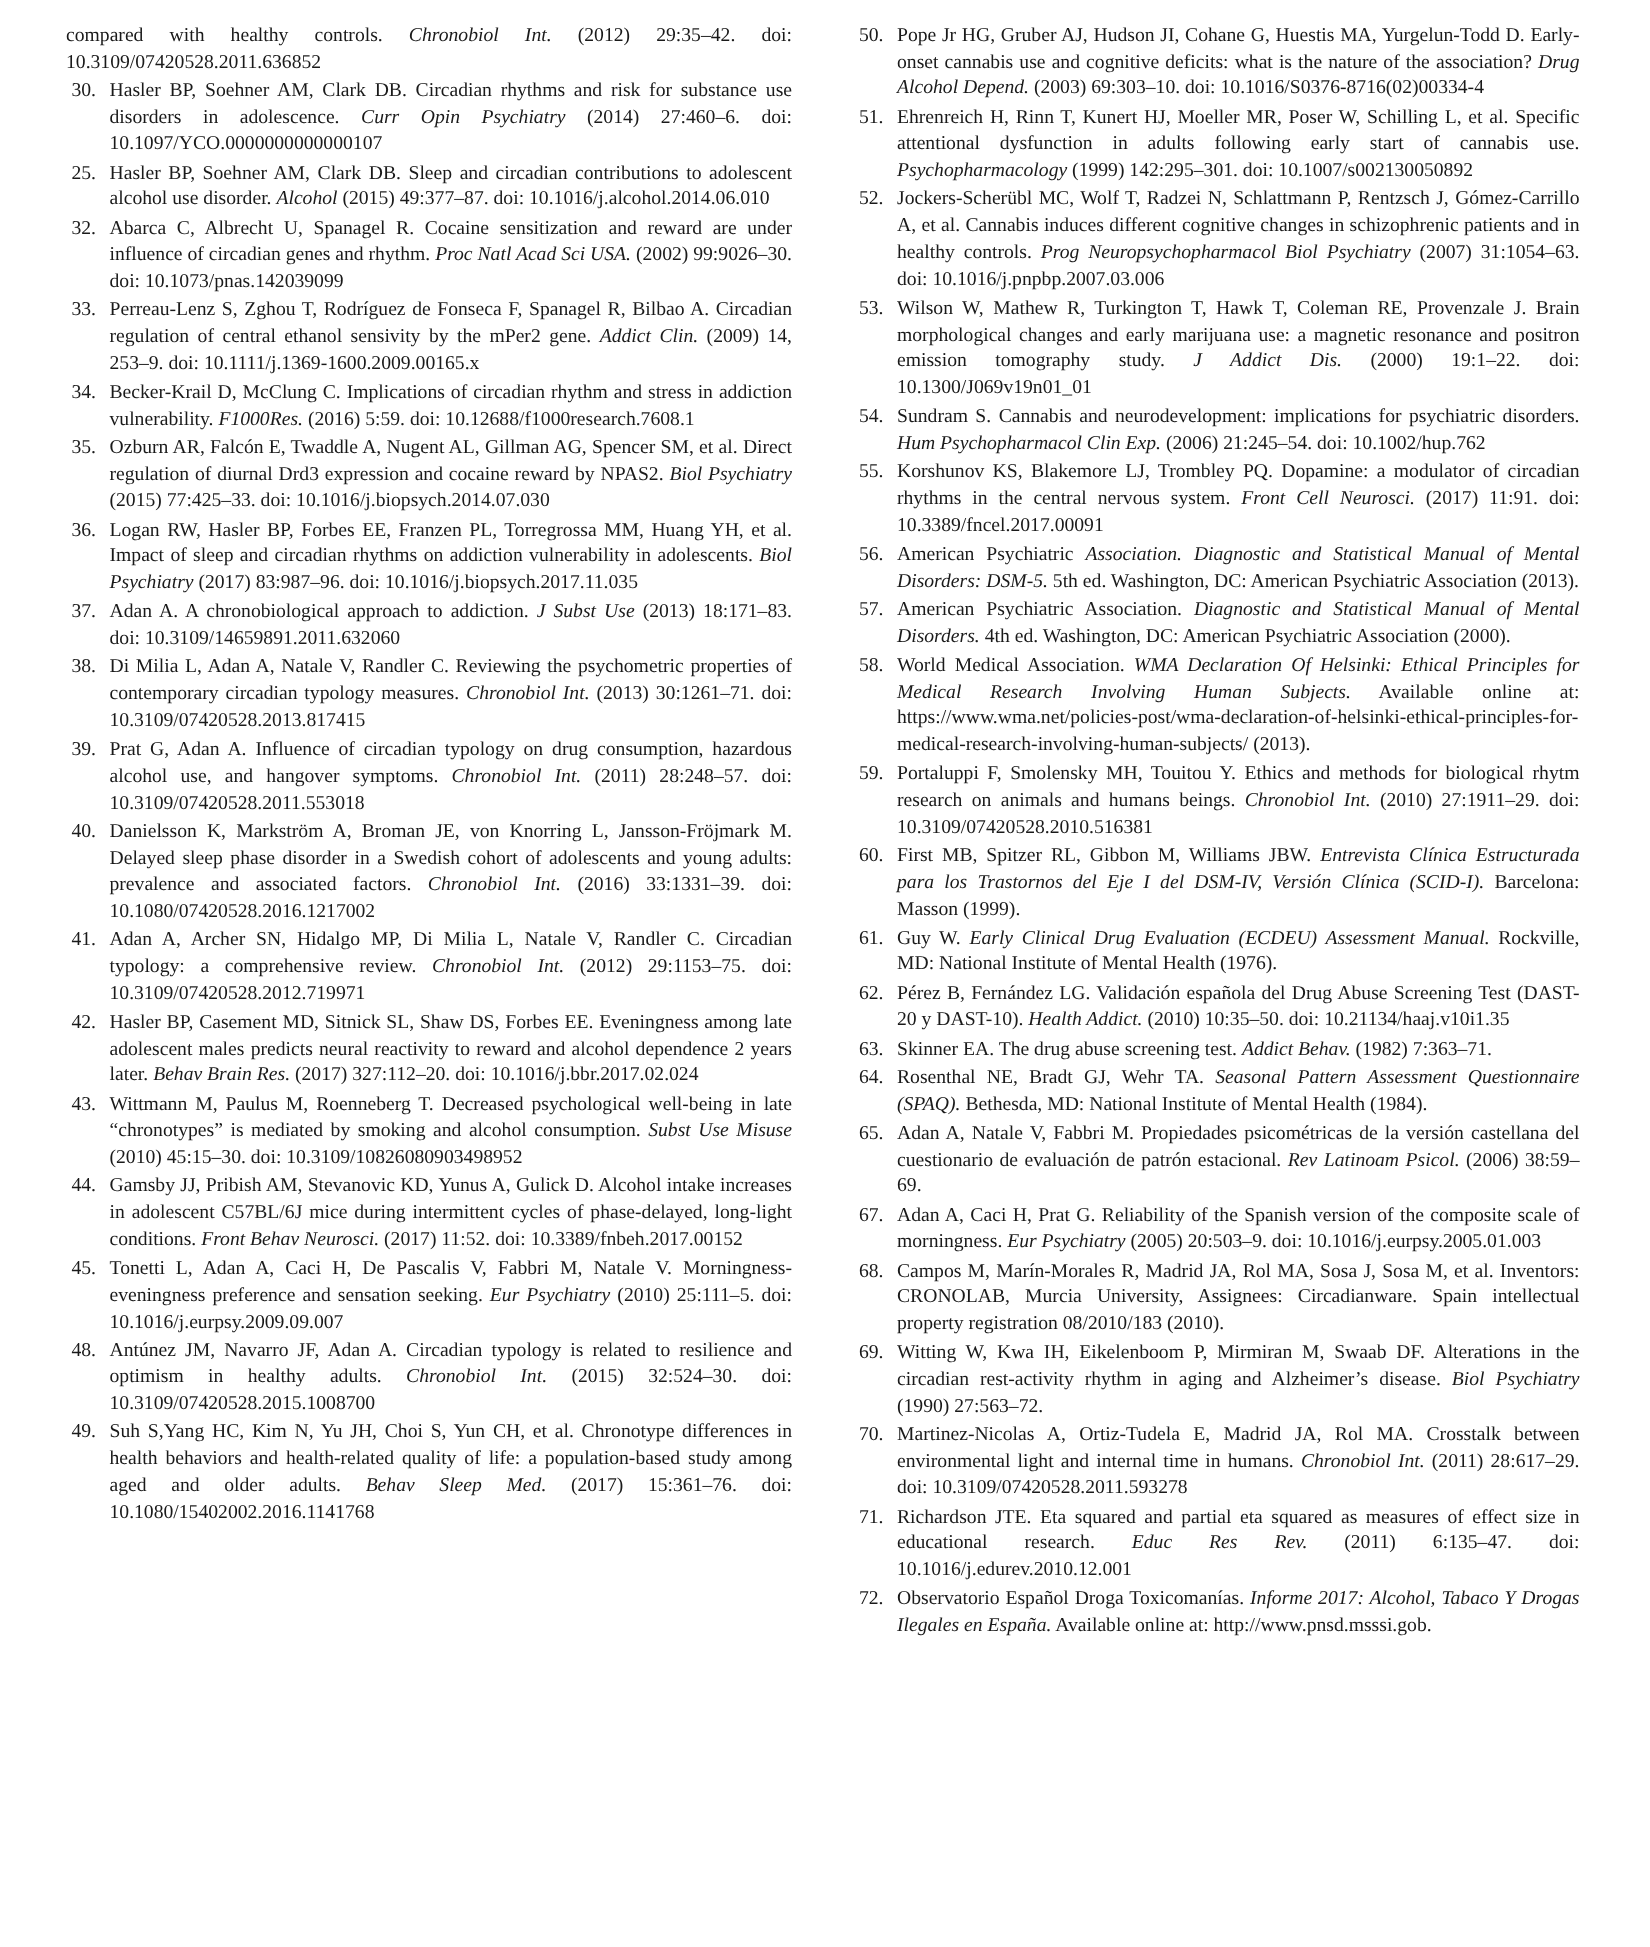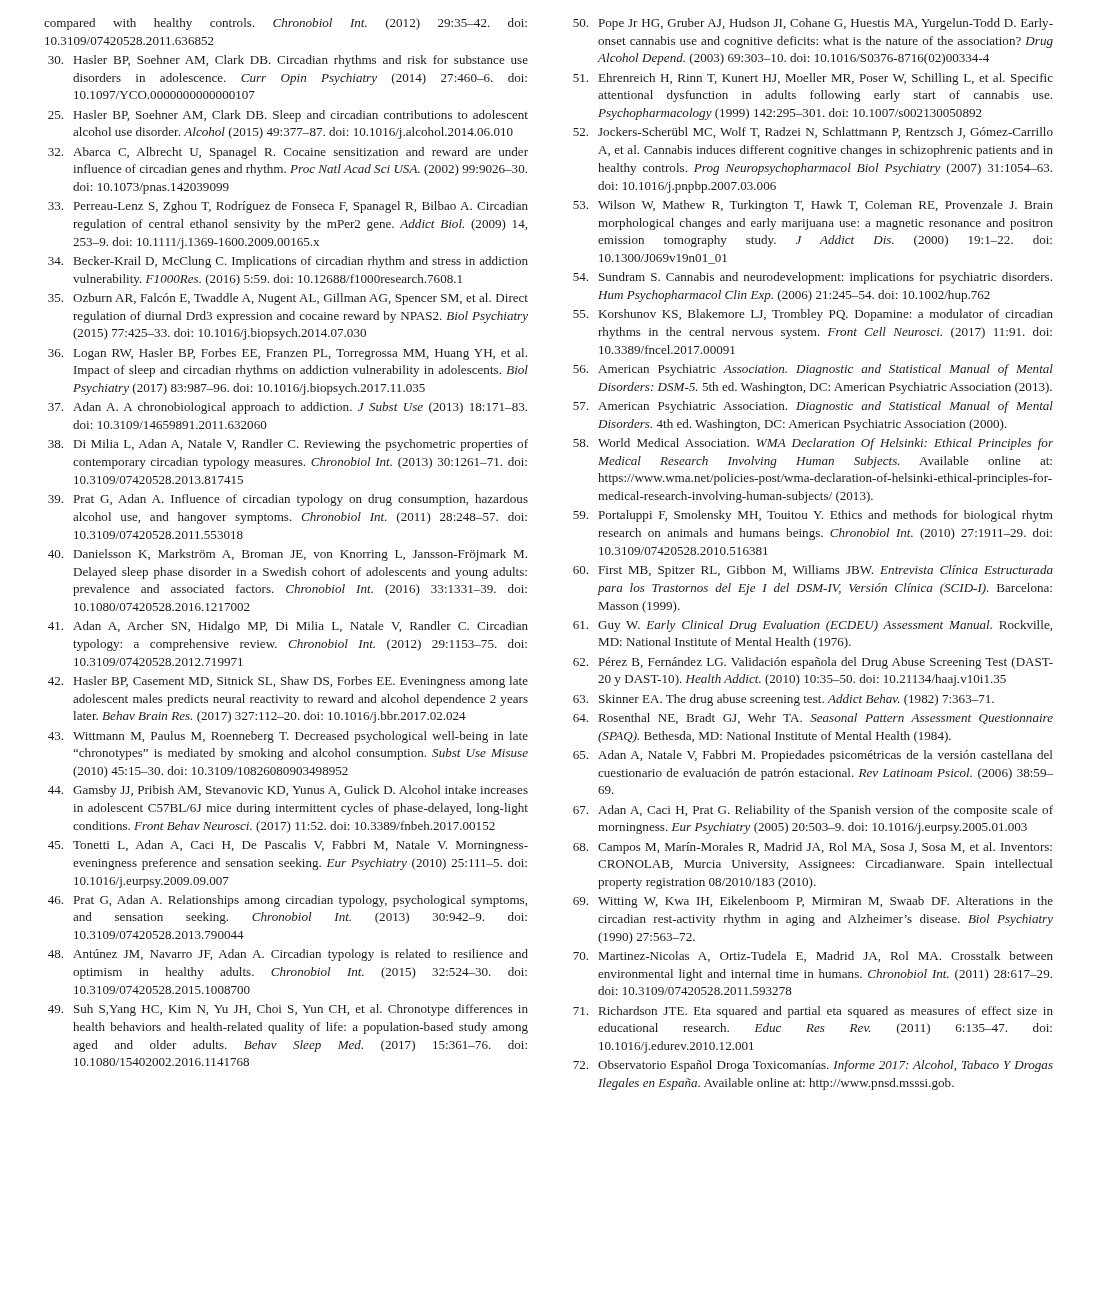--- a/index.html
+++ b/index.html
@@ -75,21 +75,21 @@
         <li class="ref">
           <span class="num">25.</span>
           <span class="body">Hasler BP, Soehner AM, Clark DB. Sleep and circadian contributions to adolescent alcohol use disorder. <i>Alcohol</i> (2015) 49:377–87. doi: 10.1016/j.alcohol.2014.06.010</span>
         </li>
         <li class="ref">
           <span class="num">32.</span>
           <span class="body">Abarca C, Albrecht U, Spanagel R. Cocaine sensitization and reward are under influence of circadian genes and rhythm. <i>Proc Natl Acad Sci USA.</i> (2002) 99:9026–30. doi: 10.1073/pnas.142039099</span>
         </li>
         <li class="ref">
           <span class="num">33.</span>
-          <span class="body">Perreau-Lenz S, Zghou T, Rodríguez de Fonseca F, Spanagel R, Bilbao A. Circadian regulation of central ethanol sensivity by the mPer2 gene. <i>Addict Biol.</i> (2009) 14, 253–9. doi: 10.1111/j.1369-1600.2009.00165.x</span>
+          <span class="body">Perreau-Lenz S, Zghou T, Rodríguez de Fonseca F, Spanagel R, Bilbao A. Circadian regulation of central ethanol sensivity by the mPer2 gene. <i>Addict Clin.</i> (2009) 14, 253–9. doi: 10.1111/j.1369-1600.2009.00165.x</span>
         </li>
         <li class="ref">
           <span class="num">34.</span>
           <span class="body">Becker-Krail D, McClung C. Implications of circadian rhythm and stress in addiction vulnerability. <i>F1000Res.</i> (2016) 5:59. doi: 10.12688/f1000research.7608.1</span>
         </li>
         <li class="ref">
           <span class="num">35.</span>
           <span class="body">Ozburn AR, Falcón E, Twaddle A, Nugent AL, Gillman AG, Spencer SM, et al. Direct regulation of diurnal Drd3 expression and cocaine reward by NPAS2. <i>Biol Psychiatry</i> (2015) 77:425–33. doi: 10.1016/j.biopsych.2014.07.030</span>
         </li>
         <li class="ref">
@@ -126,24 +126,20 @@
         </li>
         <li class="ref">
           <span class="num">44.</span>
           <span class="body">Gamsby JJ, Pribish AM, Stevanovic KD, Yunus A, Gulick D. Alcohol intake increases in adolescent C57BL/6J mice during intermittent cycles of phase-delayed, long-light conditions. <i>Front Behav Neurosci.</i> (2017) 11:52. doi: 10.3389/fnbeh.2017.00152</span>
         </li>
         <li class="ref">
           <span class="num">45.</span>
           <span class="body">Tonetti L, Adan A, Caci H, De Pascalis V, Fabbri M, Natale V. Morningness-eveningness preference and sensation seeking. <i>Eur Psychiatry</i> (2010) 25:111–5. doi: 10.1016/j.eurpsy.2009.09.007</span>
         </li>
         <li class="ref">
-          <span class="num">46.</span>
-          <span class="body">Prat G, Adan A. Relationships among circadian typology, psychological symptoms, and sensation seeking. <i>Chronobiol Int.</i> (2013) 30:942–9. doi: 10.3109/07420528.2013.790044</span>
-        </li>
-        <li class="ref">
           <span class="num">48.</span>
           <span class="body">Antúnez JM, Navarro JF, Adan A. Circadian typology is related to resilience and optimism in healthy adults. <i>Chronobiol Int.</i> (2015) 32:524–30. doi: 10.3109/07420528.2015.1008700</span>
         </li>
         <li class="ref">
           <span class="num">49.</span>
           <span class="body">Suh S,Yang HC, Kim N, Yu JH, Choi S, Yun CH, et al. Chronotype differences in health behaviors and health-related quality of life: a population-based study among aged and older adults. <i>Behav Sleep Med.</i> (2017) 15:361–76. doi: 10.1080/15402002.2016.1141768</span>
         </li>
       </ol>
   </div>
 

